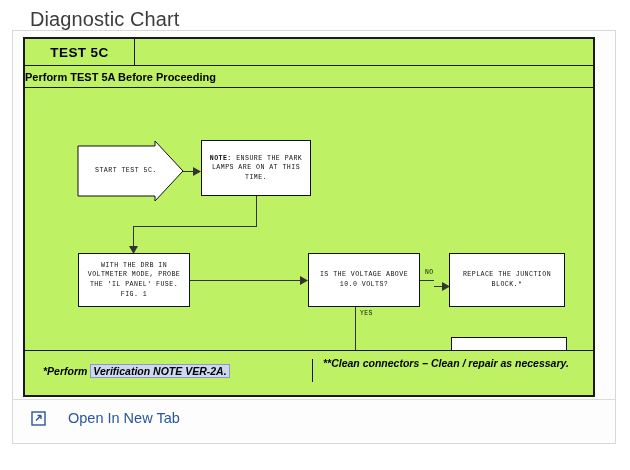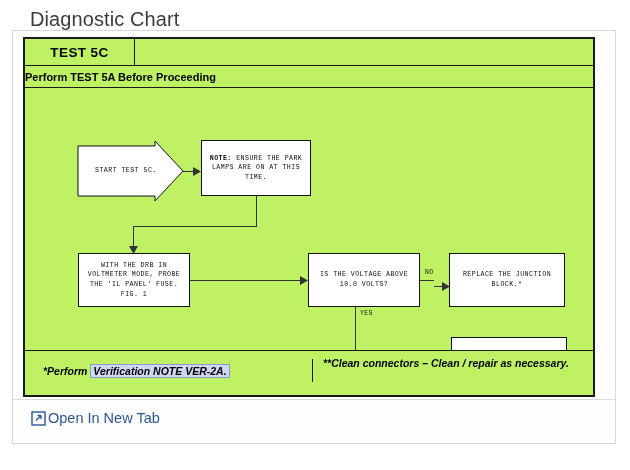--- a/index.html
+++ b/index.html
@@ -219,21 +219,21 @@
     bottom: 0;
     width: 100%;
     height: 44px;
     border-top: 1px solid #dcdcdc;
     box-sizing: border-box;
   }
   .act {
     position: absolute;
     display: flex;
     align-items: center;
-    gap: 2px;
+    gap: 22px;
     color: #2a5699;
     font-size: 14.5px;
     cursor: pointer;
     font-family: "Liberation Sans", sans-serif;
   }
   .act.left { left: 18px; top: 10px; }
   .act.right { right: 18px; top: 10px; }
   .act svg { display: block; }
 </style>
 </head>

